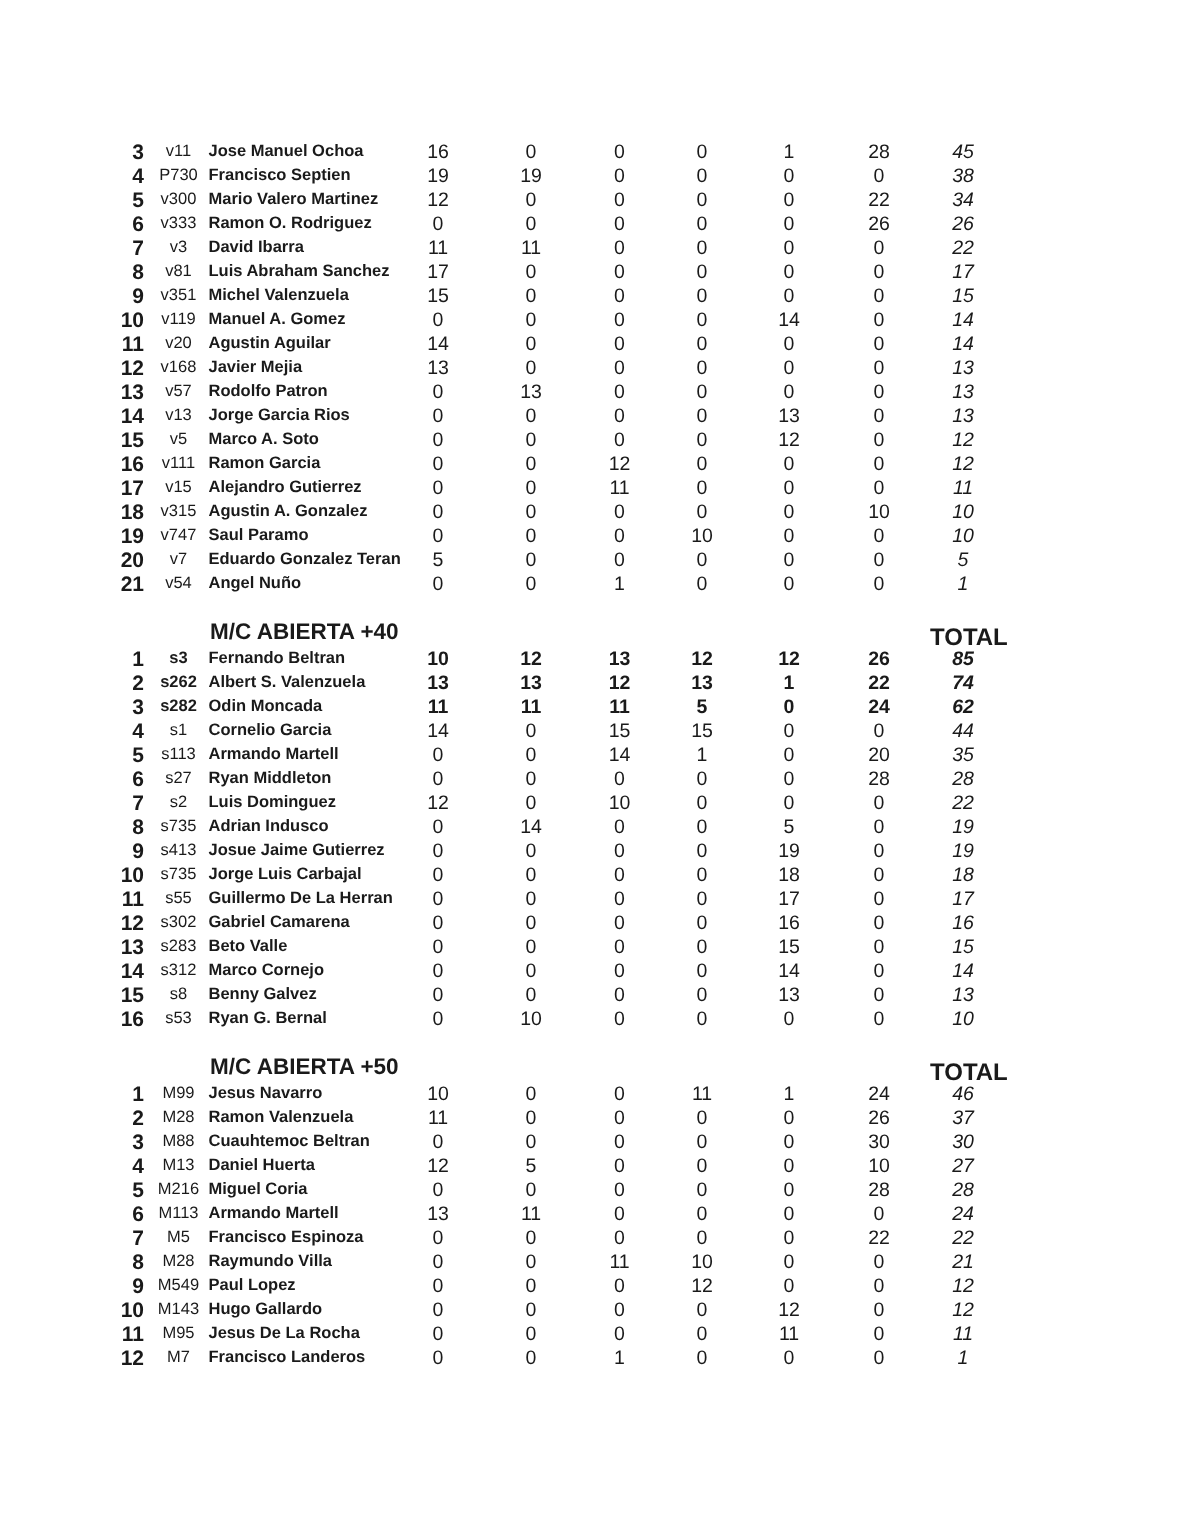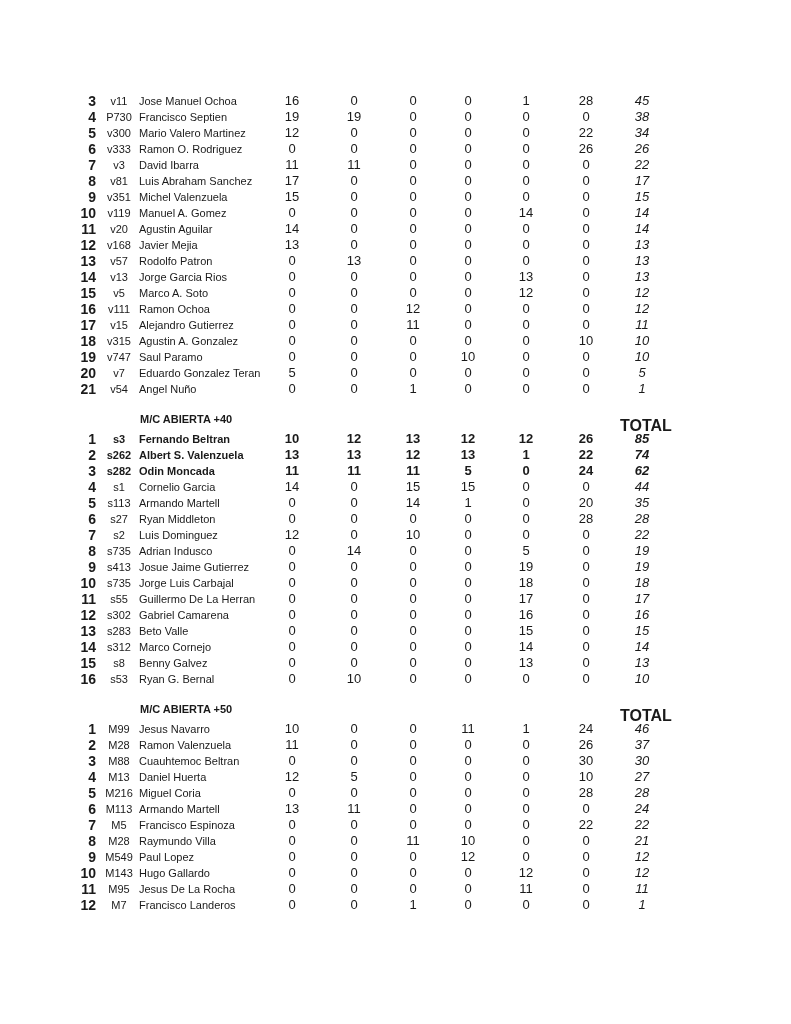--- a/index.html
+++ b/index.html
@@ -3,28 +3,28 @@
   <meta charset="utf-8">
   <style>
     html, body { margin: 0; padding: 0; background: #ffffff; }
     body { width: 791px; height: 1024px; position: relative; overflow: hidden;
            font-family: "Liberation Sans", sans-serif; color: #1a1a1a; }
     .sheet { position: absolute; left: 0; top: 93px; width: 791px; }
     .row { position: relative; height: 16px; line-height: 16px; }
     .row span { position: absolute; top: 0; white-space: nowrap; }
     .pos { width: 20px; right: auto; left: 76px; text-align: right; font-weight: bold; font-size: 14px; }
     .code { left: 102px; width: 34px; text-align: center; font-size: 11px; }
-    .name { left: 139px; font-size: 11px; }
+    .name { left: 139px; font-size: 11px; font-weight: bold; }
     .num { width: 40px; text-align: center; font-size: 13px; }
     .c0 { left: 272px; } .c1 { left: 334px; } .c2 { left: 393px; }
     .c3 { left: 448px; } .c4 { left: 506px; } .c5 { left: 566px; } .c6 { left: 622px; font-style: italic; }
     .bold span { font-weight: bold; }
     .bold .name, .bold .code { font-weight: bold; text-align: center; }
     .section-head { position: relative; height: 20px; margin-top: 14px; margin-bottom: 0px; }
-    .section-title { position: absolute; left: 140px; top: 2px; font-weight: bold; font-size: 11px; }
+    .section-title { position: absolute; left: 140px; top: 2px; font-weight: bold; font-size: 15px; }
     .section-total { position: absolute; left: 620px; top: 6px; font-weight: bold; font-size: 16px; }
   </style>
 </head>
 <body>
 
 <div class="sheet" id="sheet">
     <div>
       <div class="row">
         <span class="pos">3</span>
         <span class="code">v11</span>
@@ -177,21 +177,21 @@
         <span class="num c1">0</span>
         <span class="num c2">0</span>
         <span class="num c3">0</span>
         <span class="num c4">12</span>
         <span class="num c5">0</span>
         <span class="num c6">12</span>
       </div>
       <div class="row">
         <span class="pos">16</span>
         <span class="code">v111</span>
-        <span class="name">Ramon Ochoa</span>
+        <span class="name">Ramon Garcia</span>
         <span class="num c0">0</span>
         <span class="num c1">0</span>
         <span class="num c2">12</span>
         <span class="num c3">0</span>
         <span class="num c4">0</span>
         <span class="num c5">0</span>
         <span class="num c6">12</span>
       </div>
       <div class="row">
         <span class="pos">17</span>

